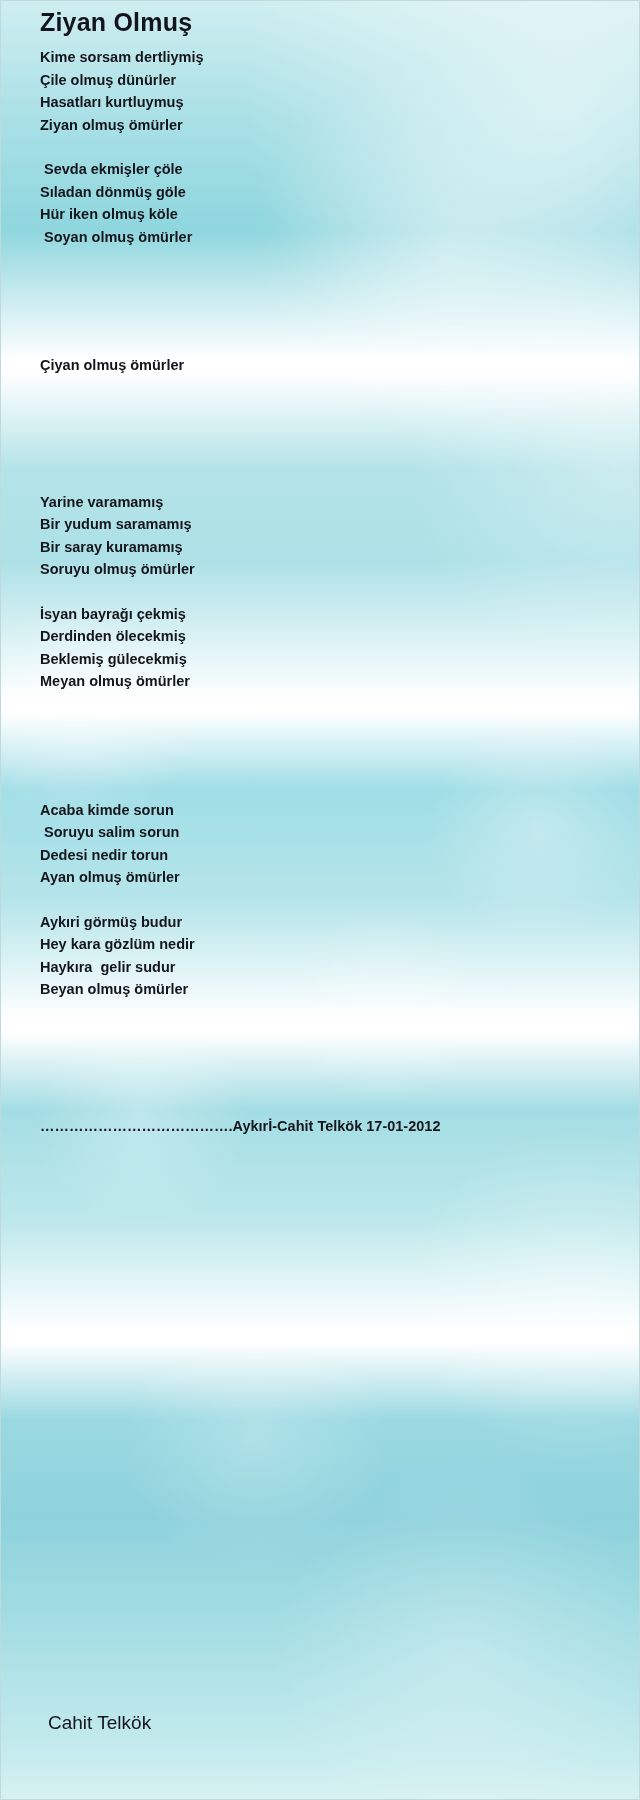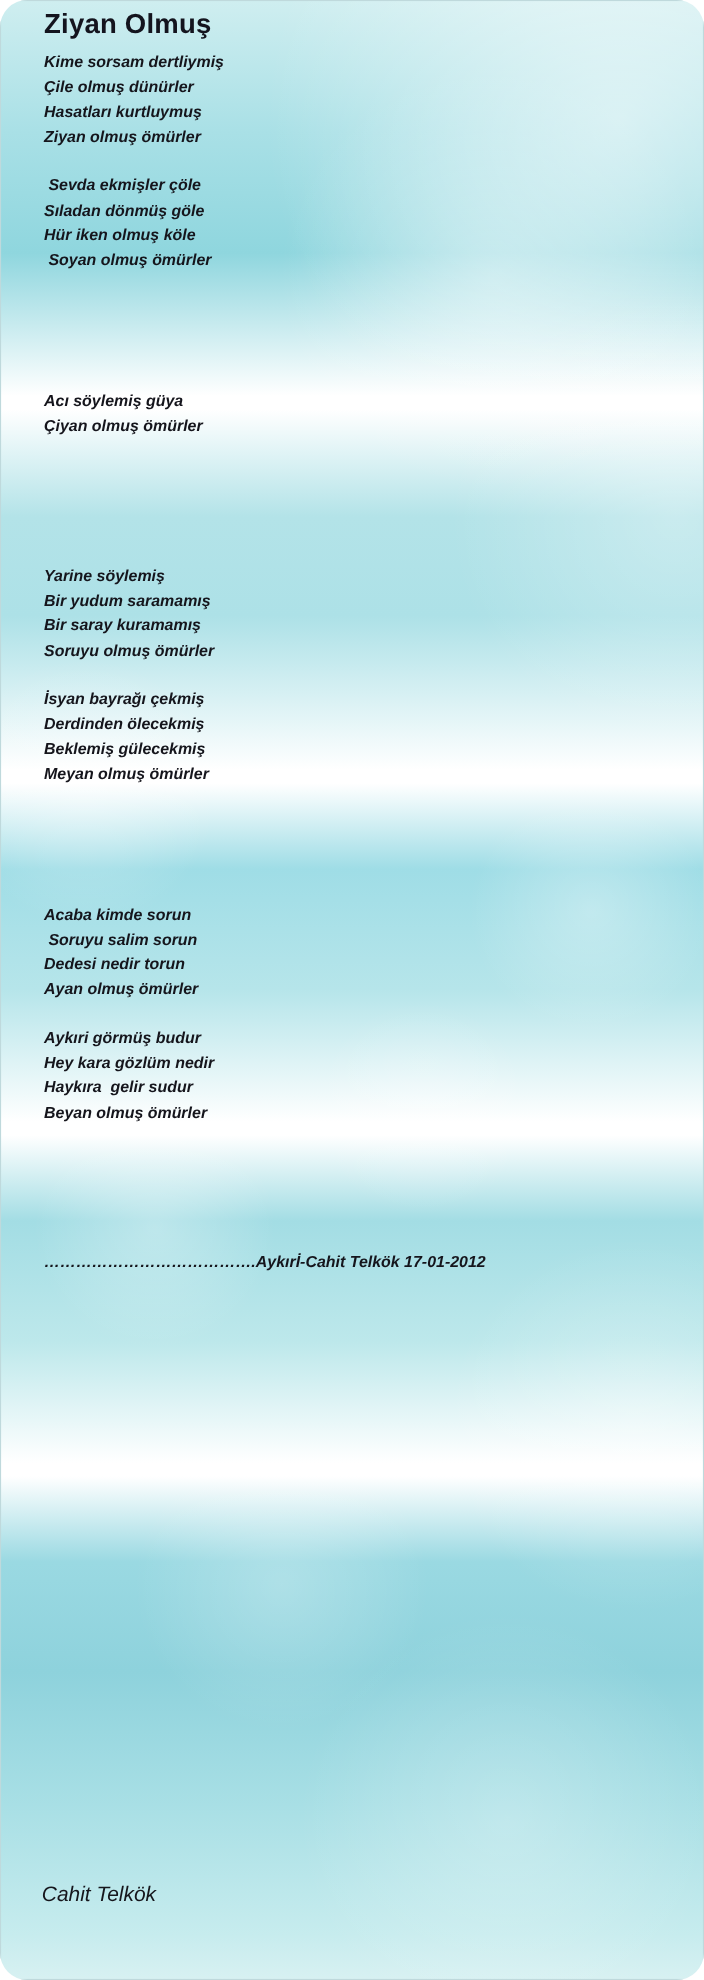--- a/index.html
+++ b/index.html
@@ -43,21 +43,20 @@
         #ffffff 1032px,
         #a3dde4 1110px,
         #bde8eb 1220px,
         #ffffff 1330px,
         #ffffff 1342px,
         #9ad9e2 1420px,
         #8ed2dc 1520px,
         #a8dfe5 1640px,
         #c7ecee 1760px,
         #d8f1f2 1800px);
-    border-radius: 25px;
   }
   .page-border {
     position: absolute;
     top: 0; left: 0;
     width: 638px;
     height: 1798px;
     border: 1px solid #bfd9dc;
     pointer-events: none;
   }
   .poem-title {
@@ -77,31 +76,29 @@
   }
   .stanza {
     margin: 0 0 22px 0;
   }
   .verse-line {
     font-size: 14.5px;
     font-weight: bold;
     color: #15151c;
     line-height: 22.5px;
     white-space: pre;
-    font-style: italic;
   }
   .spacer-block {
     height: 22px;
   }
   .signature {
     position: absolute;
-    left: 38px;
+    left: 48px;
     top: 1712px;
     font-size: 19px;
-    font-style: italic;
     color: #16161c;
   }
 </style>
 </head>
 <body>
 
 <div class="poem-page">
   <div class="page-border"></div>
 
   <div class="poem-title">Ziyan Olmuş</div>
@@ -119,28 +116,27 @@
       <div class="verse-line"> Sevda ekmişler çöle</div>
       <div class="verse-line">Sıladan dönmüş göle</div>
       <div class="verse-line">Hür iken olmuş köle</div>
       <div class="verse-line"> Soyan olmuş ömürler</div>
     </div>
 
     <div class="spacer-block" style="height:84px"></div>
 
 
     <div class="stanza">
-      <div class="verse-line">Acı söylemiş güya</div>
       <div class="verse-line">Çiyan olmuş ömürler</div>
     </div>
 
     <div class="spacer-block" style="height:92px"></div>
 
     <div class="stanza">
-      <div class="verse-line">Yarine söylemiş</div>
+      <div class="verse-line">Yarine varamamış</div>
       <div class="verse-line">Bir yudum saramamış</div>
       <div class="verse-line">Bir saray kuramamış</div>
       <div class="verse-line">Soruyu olmuş ömürler</div>
     </div>
 
     <div class="stanza">
       <div class="verse-line">İsyan bayrağı çekmiş</div>
       <div class="verse-line">Derdinden ölecekmiş</div>
       <div class="verse-line">Beklemiş gülecekmiş</div>
       <div class="verse-line">Meyan olmuş ömürler</div>

